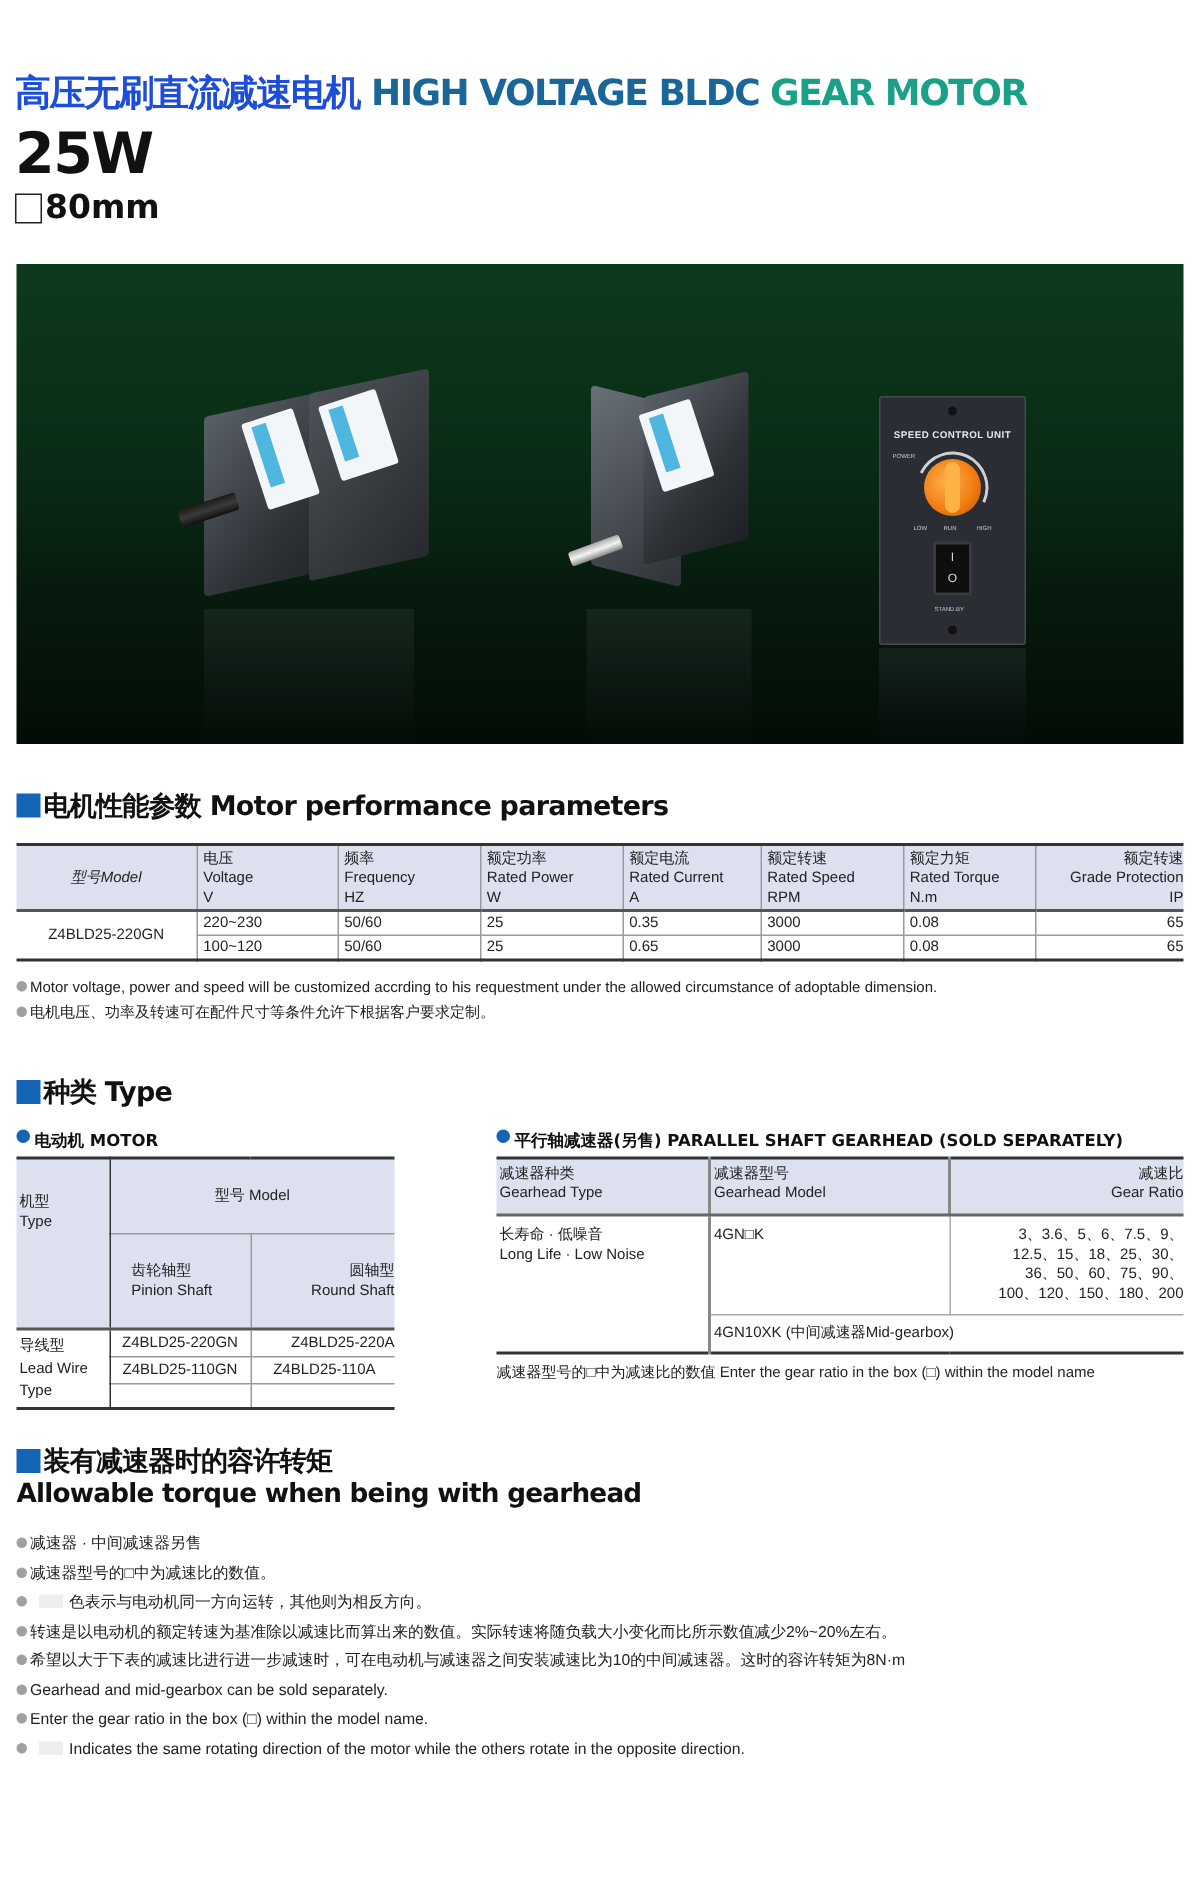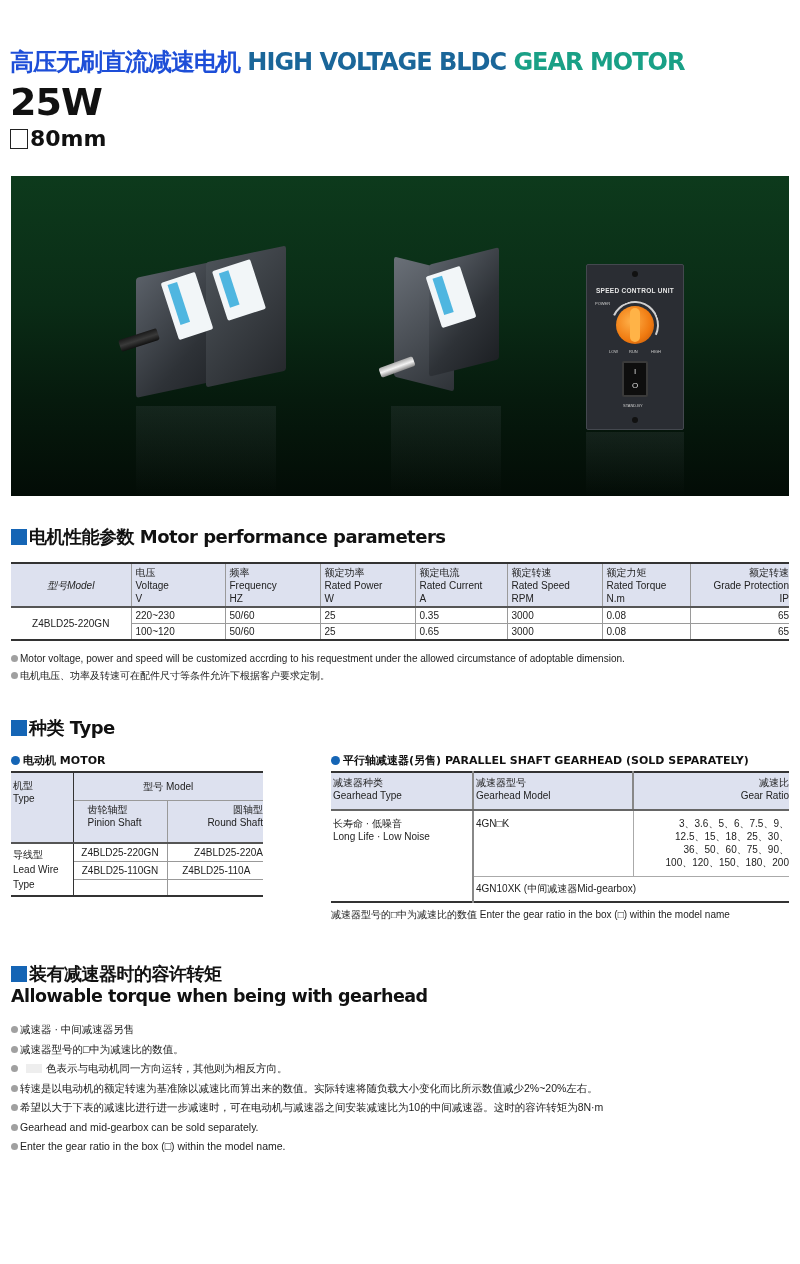--- a/index.html
+++ b/index.html
@@ -29,39 +29,39 @@
   .knob-ring { position: absolute; left: 24px; top: 36px; width: 48px; height: 48px; border-radius: 50%; border: 2px solid #cfcfcf; border-left-color: transparent; border-bottom-color: transparent; transform: rotate(-20deg); }
   .knob { position: absolute; left: 29px; top: 41px; width: 38px; height: 38px; border-radius: 50%; background: radial-gradient(circle at 40% 40%, #ffb14a, #f07a10 60%, #b8520a); }
   .knob-grip { position: absolute; left: 43px; top: 43px; width: 10px; height: 34px; border-radius: 5px; background: #ffb347; }
   .scu-small { position: absolute; font-size: 4px; color: #ccc; }
   .switch { position: absolute; left: 35px; top: 96px; width: 26px; height: 36px; background: #0e0e0e; border: 2px solid #3a3a3a; border-radius: 2px; }
   .switch span { position: absolute; left: 0; right: 0; text-align: center; color: #ddd; font-size: 8px; }
 
   
   .sec-head { font-family: "DejaVu Sans", sans-serif; font-weight: bold; font-size: 18px; color: #111; display: flex; align-items: center; white-space: nowrap; letter-spacing: -0.5px; }
   .sec-head .sq { display: inline-block; width: 16px; height: 16px; background: #1565b5; margin-right: 2px; }
-  .sub-head { font-family: "DejaVu Sans", sans-serif; font-weight: bold; font-size: 11px; color: #111; display: flex; align-items: center; white-space: nowrap; }
+  .sub-head { font-family: "DejaVu Sans", sans-serif; font-weight: bold; font-size: 11px; color: #111; display: flex; align-items: flex-start; white-space: nowrap; }
   .sub-head .dot { display: inline-block; width: 9px; height: 9px; border-radius: 50%; background: #1565b5; margin-right: 3px; }
 
   
   table { border-collapse: collapse; font-size: 10px; color: #222; }
   th { background: #dde1ef; font-weight: normal; text-align: left; vertical-align: top; line-height: 13px; }
   .perf { left: 11px; top: 562px; width: 778px; border-top: 2px solid #333; border-bottom: 2px solid #333; }
   .perf th { padding: 2px 4px 1px 4px; border-right: 1px solid #9a9a9a; height: 42px; border-bottom: 2px solid #555; }
   .perf th:last-child { border-right: none; text-align: right; padding-right: 0; }
   .perf td { padding: 1px 4px; border-right: 1px solid #9a9a9a; border-bottom: 1px solid #9a9a9a; height: 16px; line-height: 13px; }
   .perf td:last-child { border-right: none; text-align: right; padding-right: 0; }
   .perf td.model { text-align: center; vertical-align: middle; }
   .perf th.model { text-align: center; vertical-align: middle; font-style: italic; }
 
   .notes-perf { left: 11px; top: 650px; font-size: 10px; line-height: 17px; color: #222; }
   .bullet { display: inline-block; width: 7px; height: 7px; border-radius: 50%; background: #a0a0a0; margin-right: 2px; vertical-align: 0; }
 
   .motor-tbl { left: 11px; top: 771px; width: 252px; border-top: 2px solid #333; border-bottom: 2px solid #333; }
-  .motor-tbl th { padding: 2px 2px; border-bottom: 1px solid #999; }
+  .motor-tbl th { padding: 18px 2px; border-bottom: 1px solid #999; }
   .motor-tbl td { padding: 1px 2px; line-height: 15px; height: 16px; border-bottom: 1px solid #999; }
   .gear-tbl { left: 331px; top: 771px; width: 458px; border-top: 2px solid #333; border-bottom: 2px solid #333; }
   .gear-tbl th { padding: 3px 2px; border-right: 2px solid #888; height: 38px; border-bottom: 2px solid #666; }
   .gear-tbl th:last-child { border-right: none; text-align: right; padding-right: 0; }
   .gear-tbl td { padding: 6px 2px; vertical-align: top; line-height: 13px; }
   .ratio { text-align: right; padding-right: 0 !important; font-size: 10px; line-height: 13.5px; }
   .gear-note { left: 331px; top: 908px; font-size: 10px; color: #222; white-space: nowrap; }
 
   .torque-head { left: 11px; top: 962px; }
   .torque-en { left: 11px; top: 986px; font-family: "DejaVu Sans", sans-serif; font-weight: bold; font-size: 17.5px; color: #111; letter-spacing: -0.5px; white-space: nowrap; }
@@ -307,13 +307,14 @@
 <div class="abs torque-en">Allowable torque when being with gearhead</div>
 
 <div class="abs notes-torque">
   <div><span class="bullet"></span><span>减速器 · 中间减速器另售</span></div>
   <div><span class="bullet"></span><span>减速器型号的□中为减速比的数值。</span></div>
   <div><span class="bullet"></span><span class="swatch"></span><span>色表示与电动机同一方向运转，其他则为相反方向。</span></div>
   <div><span class="bullet"></span><span>转速是以电动机的额定转速为基准除以减速比而算出来的数值。实际转速将随负载大小变化而比所示数值减少2%~20%左右。</span></div>
   <div><span class="bullet"></span><span>希望以大于下表的减速比进行进一步减速时，可在电动机与减速器之间安装减速比为10的中间减速器。这时的容许转矩为8N·m</span></div>
   <div><span class="bullet"></span><span>Gearhead and mid-gearbox can be sold separately.</span></div>
   <div><span class="bullet"></span><span>Enter the gear ratio in the box (□) within the model name.</span></div>
+  <div><span class="bullet"></span><span class="swatch"></span><span>Indicates the same rotating direction of the motor while the others rotate in the opposite direction.</span></div>
 </div>
 
 </body></html>

